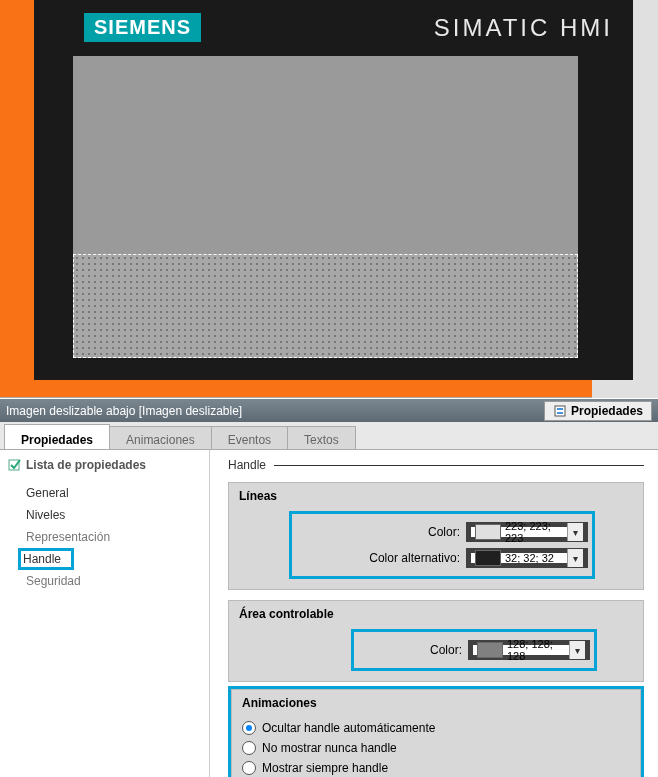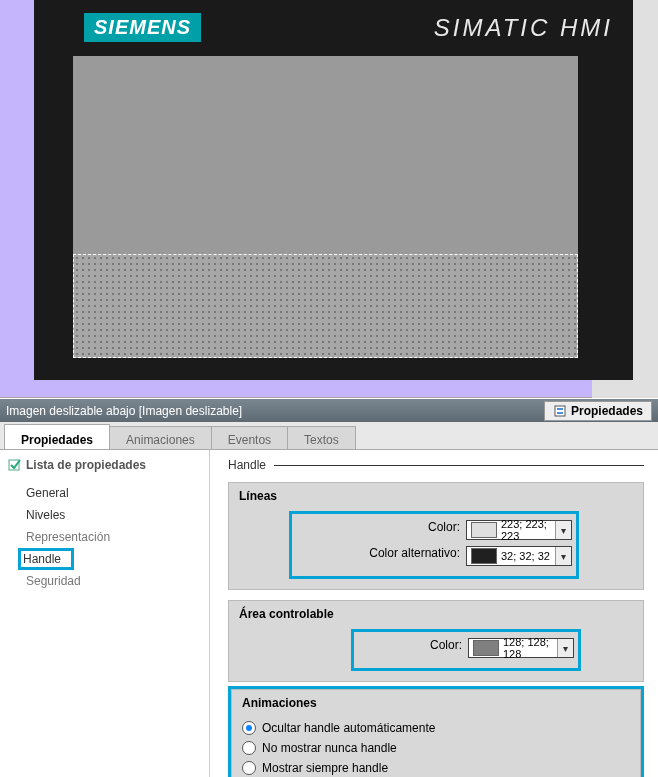--- a/index.html
+++ b/index.html
@@ -2,24 +2,23 @@
 <html><head>
 <meta charset="utf-8">
 <style>
 * { margin: 0; padding: 0; box-sizing: border-box; font-family: "Segoe UI", Tahoma, sans-serif; font-size: 12px; }
 body { width: 658px; height: 777px; background: #e0e0e0; overflow: hidden; }
 
 
 .hmi-preview {
   width: 592px;
   height: 398px;
-  background: #c4b5fd;
+  background: #f97316;
   position: relative;
   border-bottom: 1px solid #aaa;
-  font-style: italic;
 }
 .device-frame {
   position: absolute;
   left: 34px;
   top: 0;
   width: 599px;
   height: 380px;
   background: #1a1a1a;
 }
 .top-bar-siemens {
@@ -178,28 +177,28 @@
 .panel {
   background: #d8d8d8;
   border: 1px solid #bbb;
   margin-top: 10px;
   padding: 6px 10px 10px 10px;
 }
 .panel-title {
   font-weight: bold;
   margin-bottom: 8px;
 }
-.row { display: flex; height: 24px; margin: 2px 0; }
+.row { display: flex; align-items: center; height: 24px; margin: 2px 0; }
 .row-label { flex: 0 0 170px; text-align: right; padding-right: 6px; }
 .color-input {
   display: flex;
   align-items: center;
-  width: 106px;
+  width: 122px;
   height: 20px;
-  border: 1px solid #404040;
+  border: 5px solid #404040;
   background: #fff;
 }
 .swatch { width: 26px; height: 16px; border: 1px solid #666; margin: 0 4px; }
 .c-val { flex:1; font-size: 11px; }
 .dd-btn { width: 16px; height: 18px; border-left: 1px solid #999; display:flex; align-items:center; justify-content:center; background:#eee; cursor:pointer; }
 
 .hl { border: 3px solid #06a3d6; padding: 4px; }
 .hl-wide { display:inline-block; }
 .visibility-hl {
   border: 3px solid #06a3d6;

